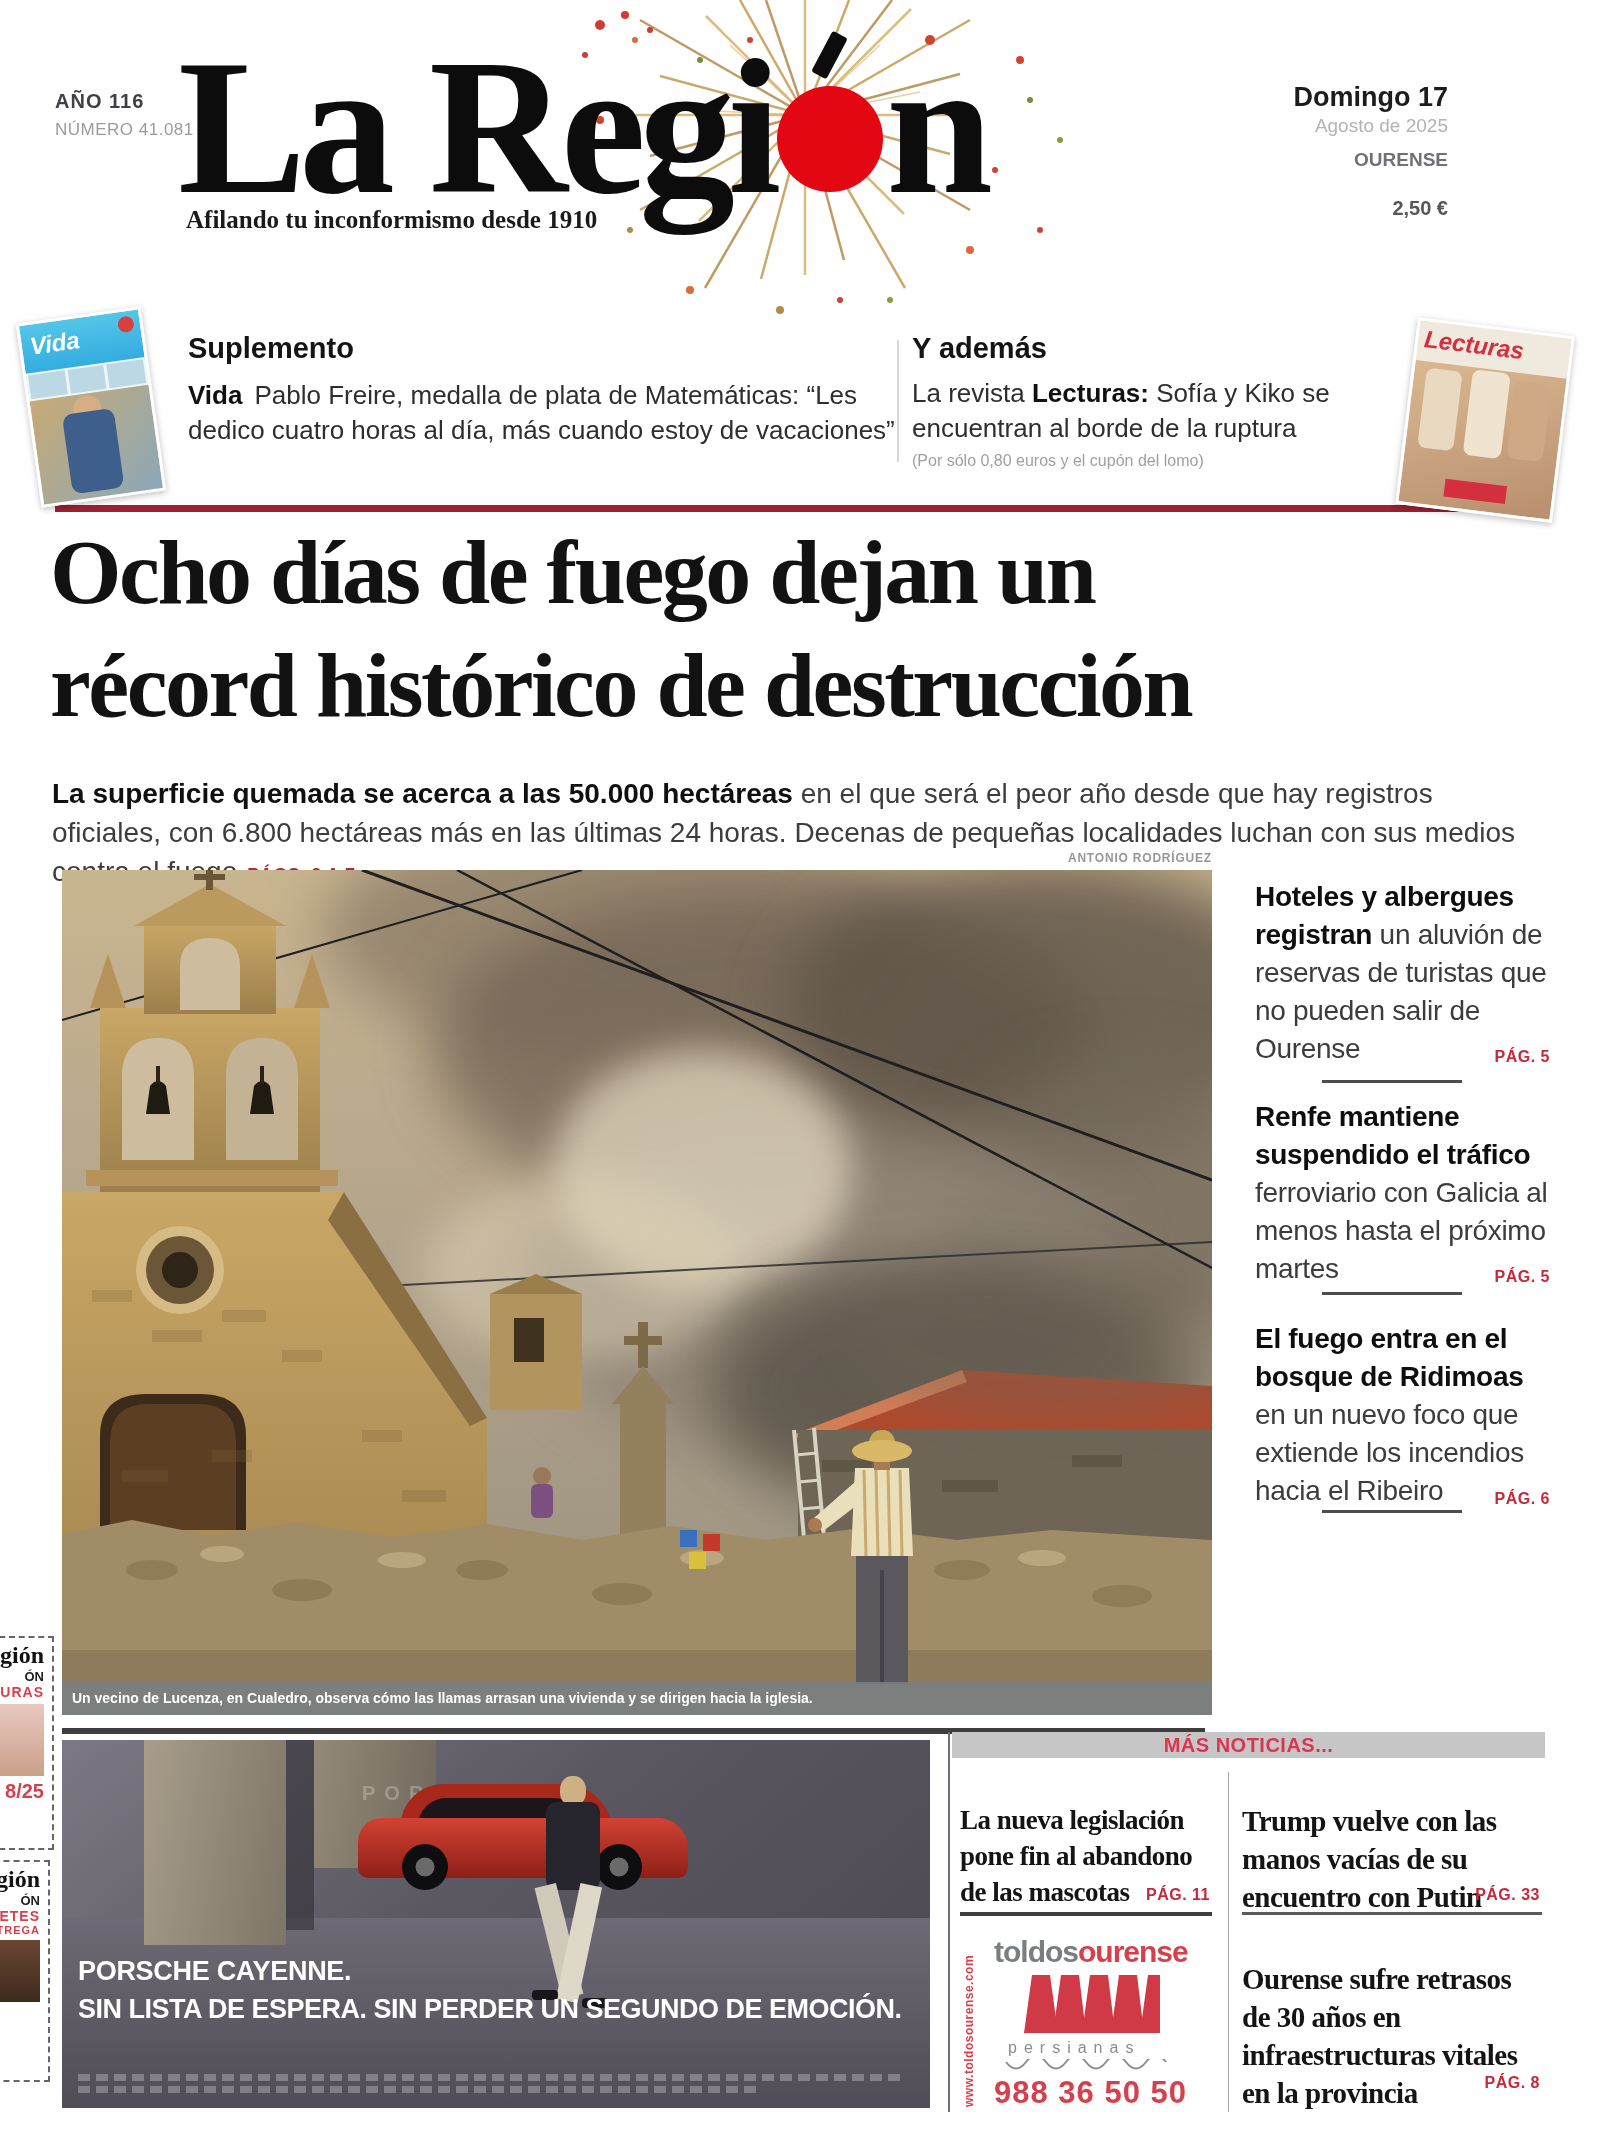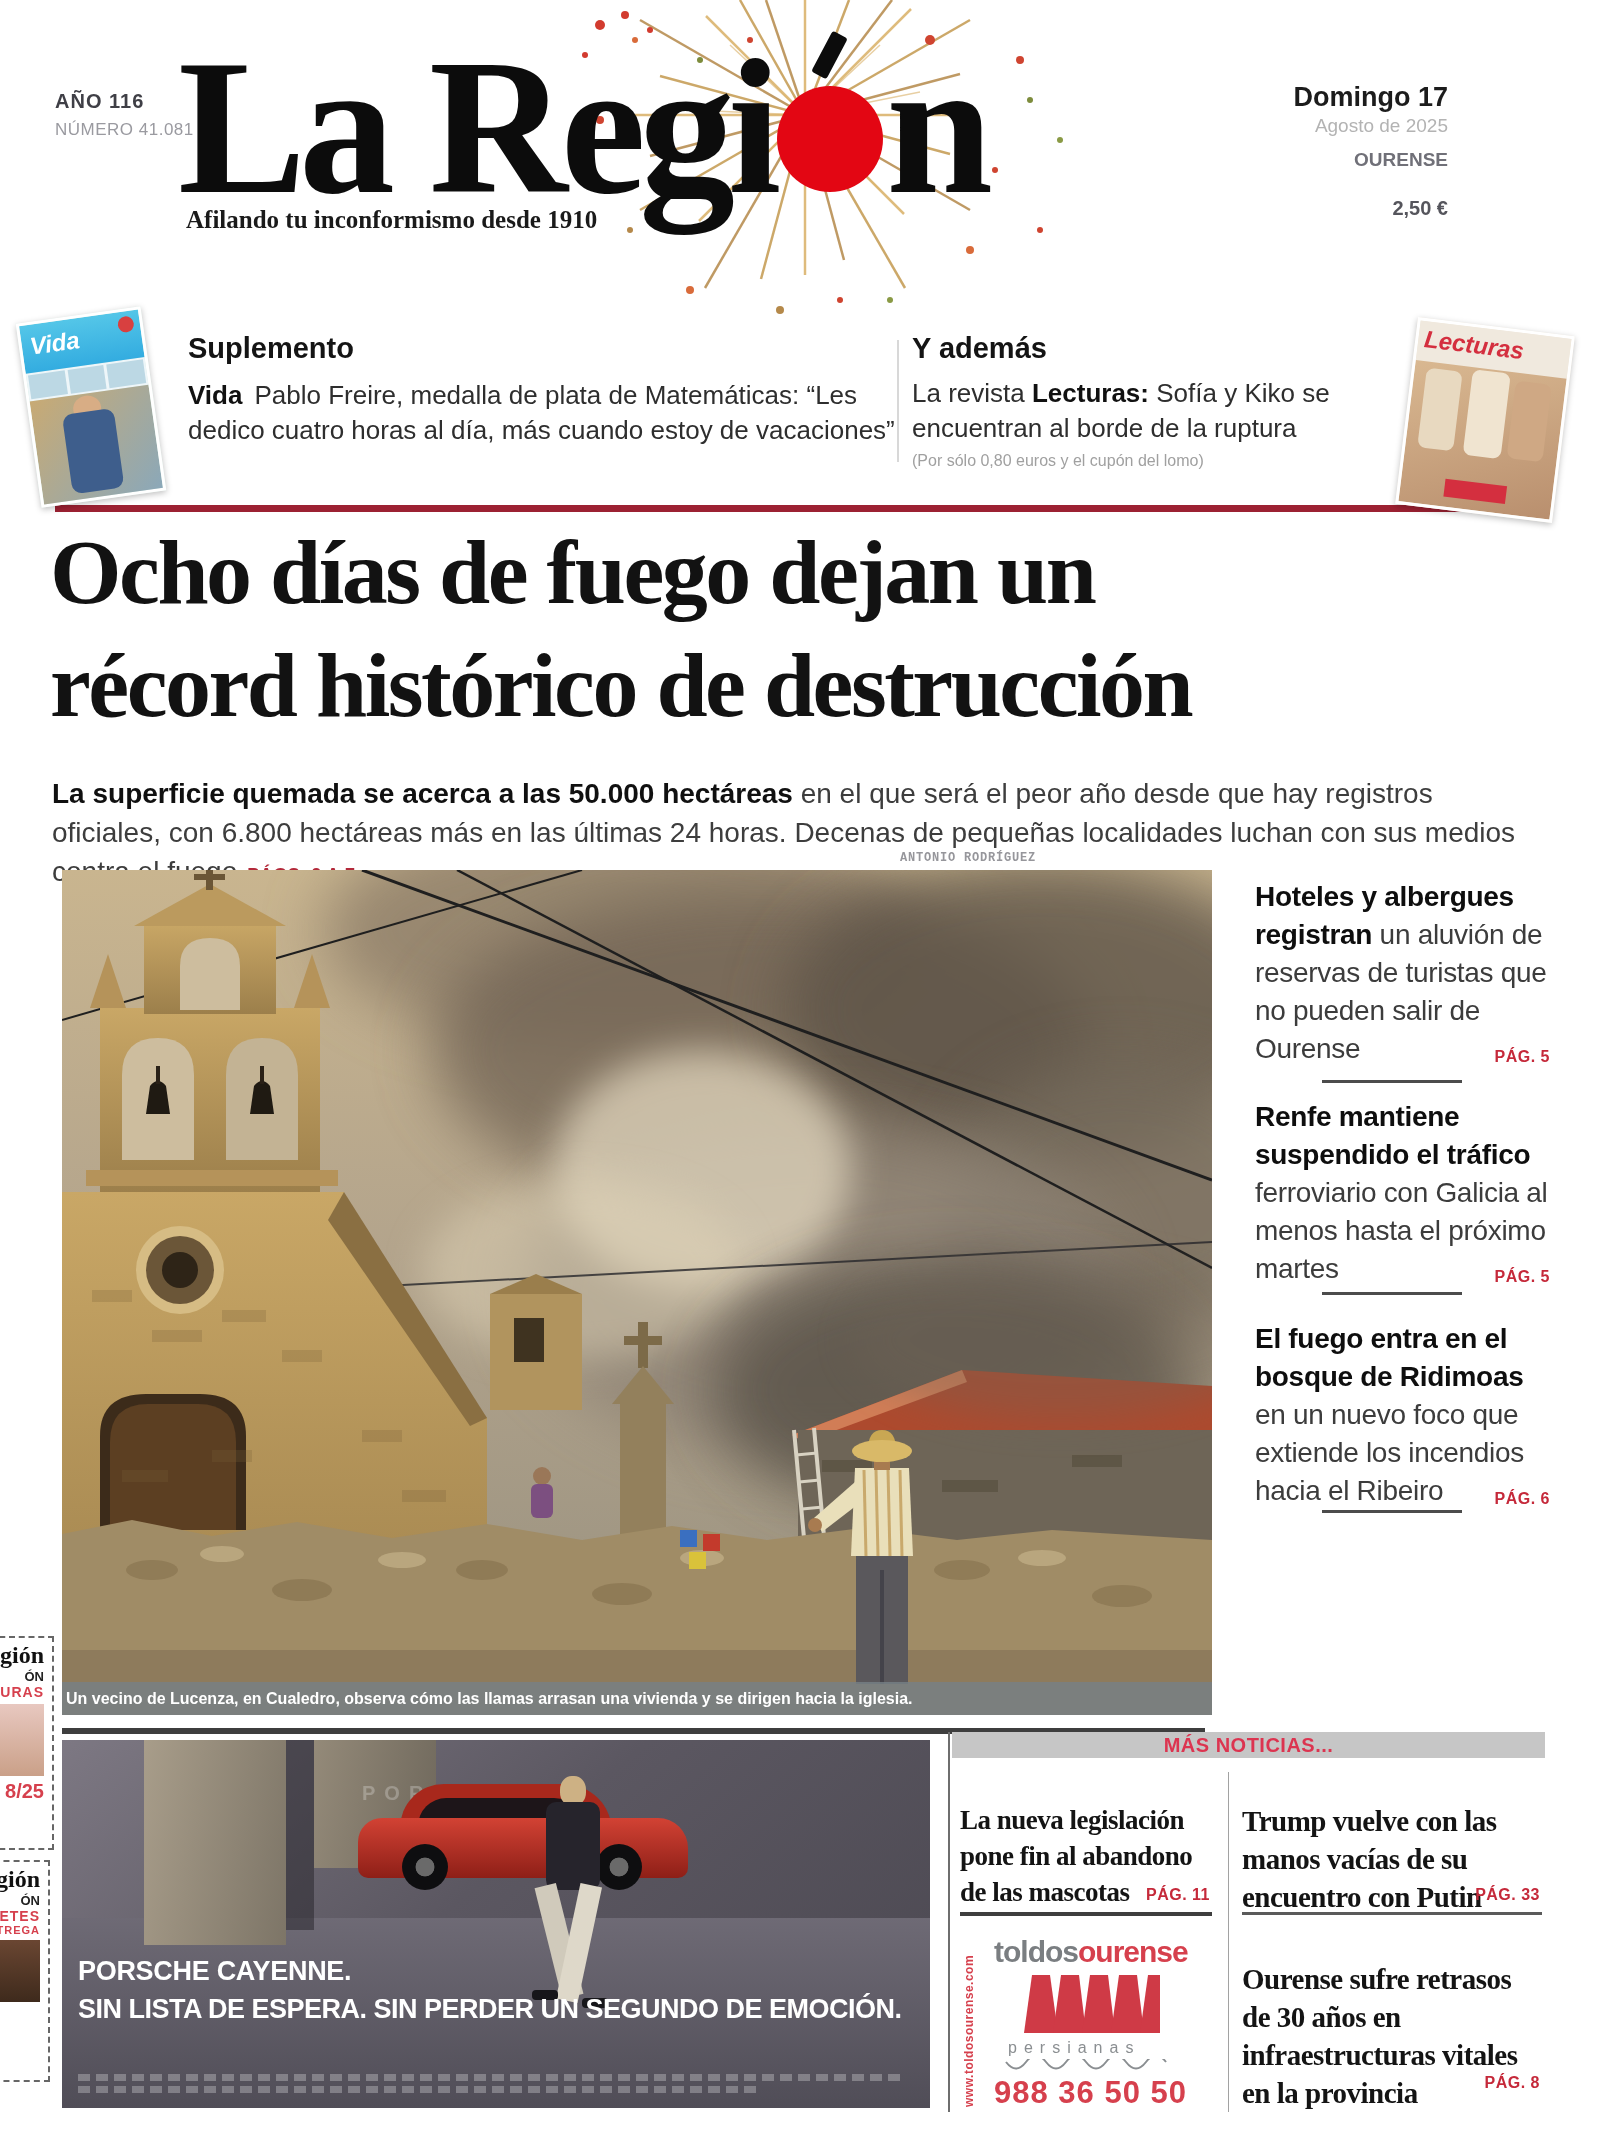--- a/index.html
+++ b/index.html
@@ -58,26 +58,26 @@
   .red-rule{left:55px;top:505px;width:1490px;height:7px;background:#9c2132;}
 
   
   .headline{left:50px;top:516px;width:1510px;font-family:"Liberation Serif",serif;font-weight:bold;
             font-size:92px;line-height:113px;letter-spacing:-2.5px;color:#121212;}
   .subhead{left:52px;top:774px;width:1496px;font-size:28px;line-height:39px;color:#3d3d3d;}
   .subhead b{color:#101010;}
   .pages{font-size:18px;font-weight:bold;color:#b3293a;letter-spacing:0.5px;margin-left:10px;}
 
   
-  .credit{left:900px;top:851px;width:312px;font-size:12px;font-weight:bold;
-          color:#96969b;letter-spacing:0.8px;font-family:Liberation Mono, monospace;}
+  .credit{left:900px;top:851px;width:312px;text-align:right;font-size:12px;font-weight:bold;
+          color:#96969b;letter-spacing:0.8px;}
   .photo{left:62px;top:870px;width:1150px;height:845px;background:#b8a98c;overflow:hidden;}
   .photo svg{display:block;width:100%;height:100%;}
   .caption{position:absolute;left:0;bottom:0;width:100%;height:33px;background:rgba(118,128,134,0.82);
-           color:#fff;font-weight:bold;font-size:16px;line-height:33px;padding-left:4px;box-sizing:border-box;}
+           color:#fff;font-weight:bold;font-size:14px;line-height:33px;padding-left:10px;box-sizing:border-box;}
 
   
   .sb-item{left:1255px;width:295px;height:192px;}
   .sb-item p{margin:0;font-size:28px;line-height:38px;letter-spacing:-0.3px;color:#3c3c3c;}
   .sb-item b{color:#0e0e0e;}
   .pag{position:absolute;right:0;bottom:4px;font-size:16px;font-weight:bold;color:#c5293a;letter-spacing:0.5px;}
   .sb-div{left:1322px;width:140px;height:3px;background:#4c4c4c;}
 
   
   .bot-rule{left:62px;top:1728px;width:1143px;height:6px;background:#3e3e3e;}

